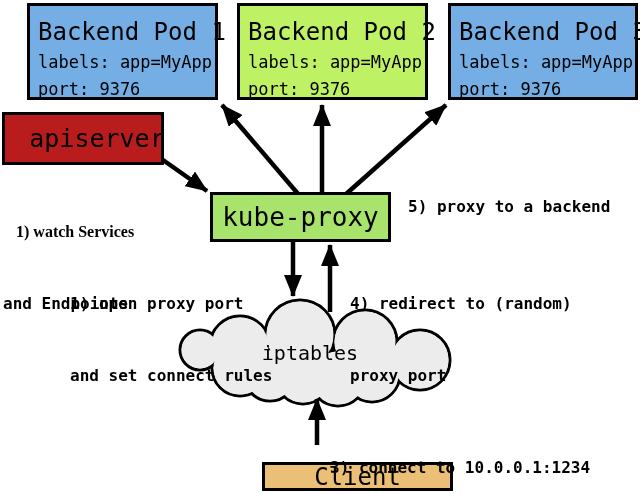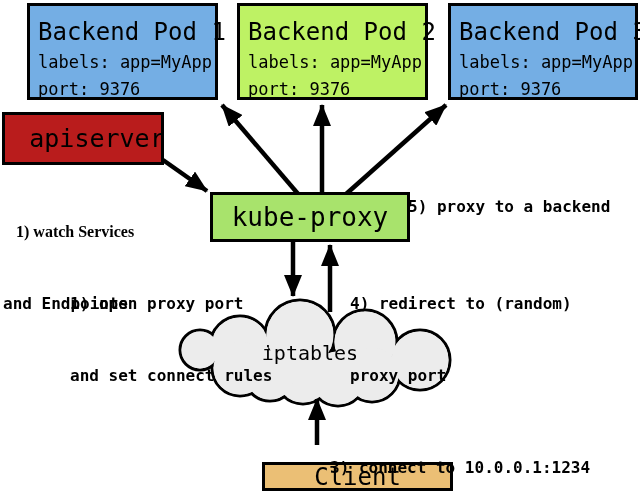--- a/index.html
+++ b/index.html
@@ -44,21 +44,21 @@
   .pod2 { left: 237px; }
   .pod3 { left: 448px; width: 190px; }
   .apiserver {
     left: 2px; top: 112px;
     width: 162px; height: 53px;
     display: flex; align-items: center; justify-content: center;
     font-size: 25px;
   }
   .kubeproxy {
     left: 210px; top: 192px;
-    width: 200px; height: 50px;
+    width: 181px; height: 50px;
     display: flex; align-items: center; justify-content: center;
     font-size: 26px;
   }
   .client {
     left: 222px; top: 462px;
     width: 191px; height: 29px;
     display: flex; align-items: center; justify-content: center;
     font-size: 24px;
     margin-left: 40px;
   }

